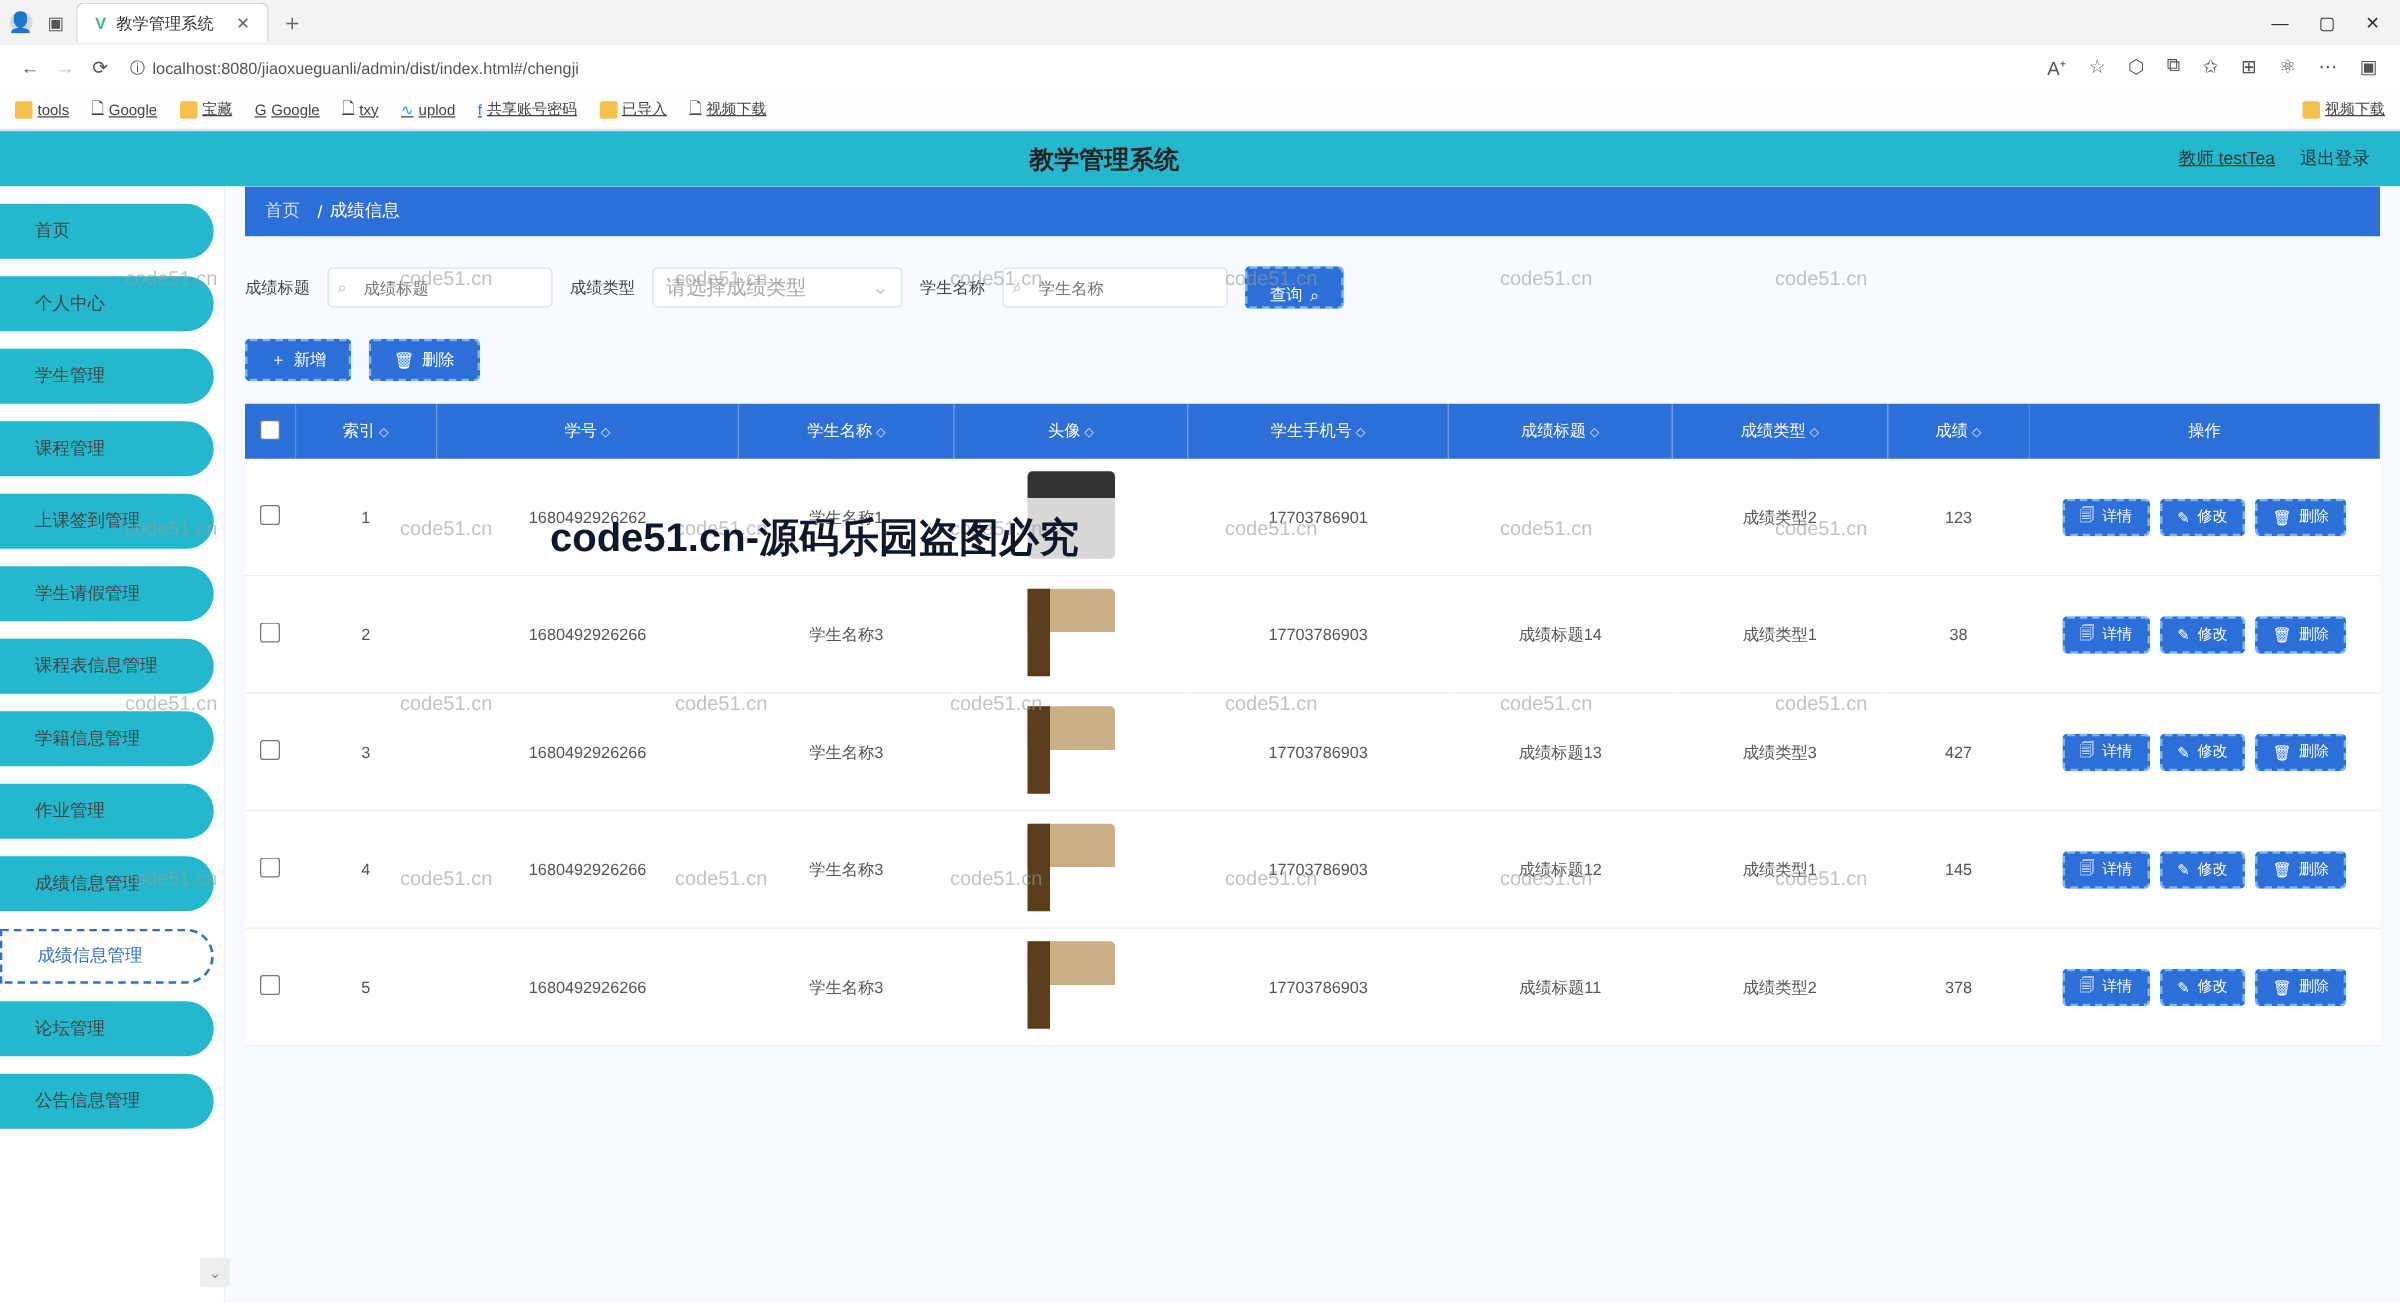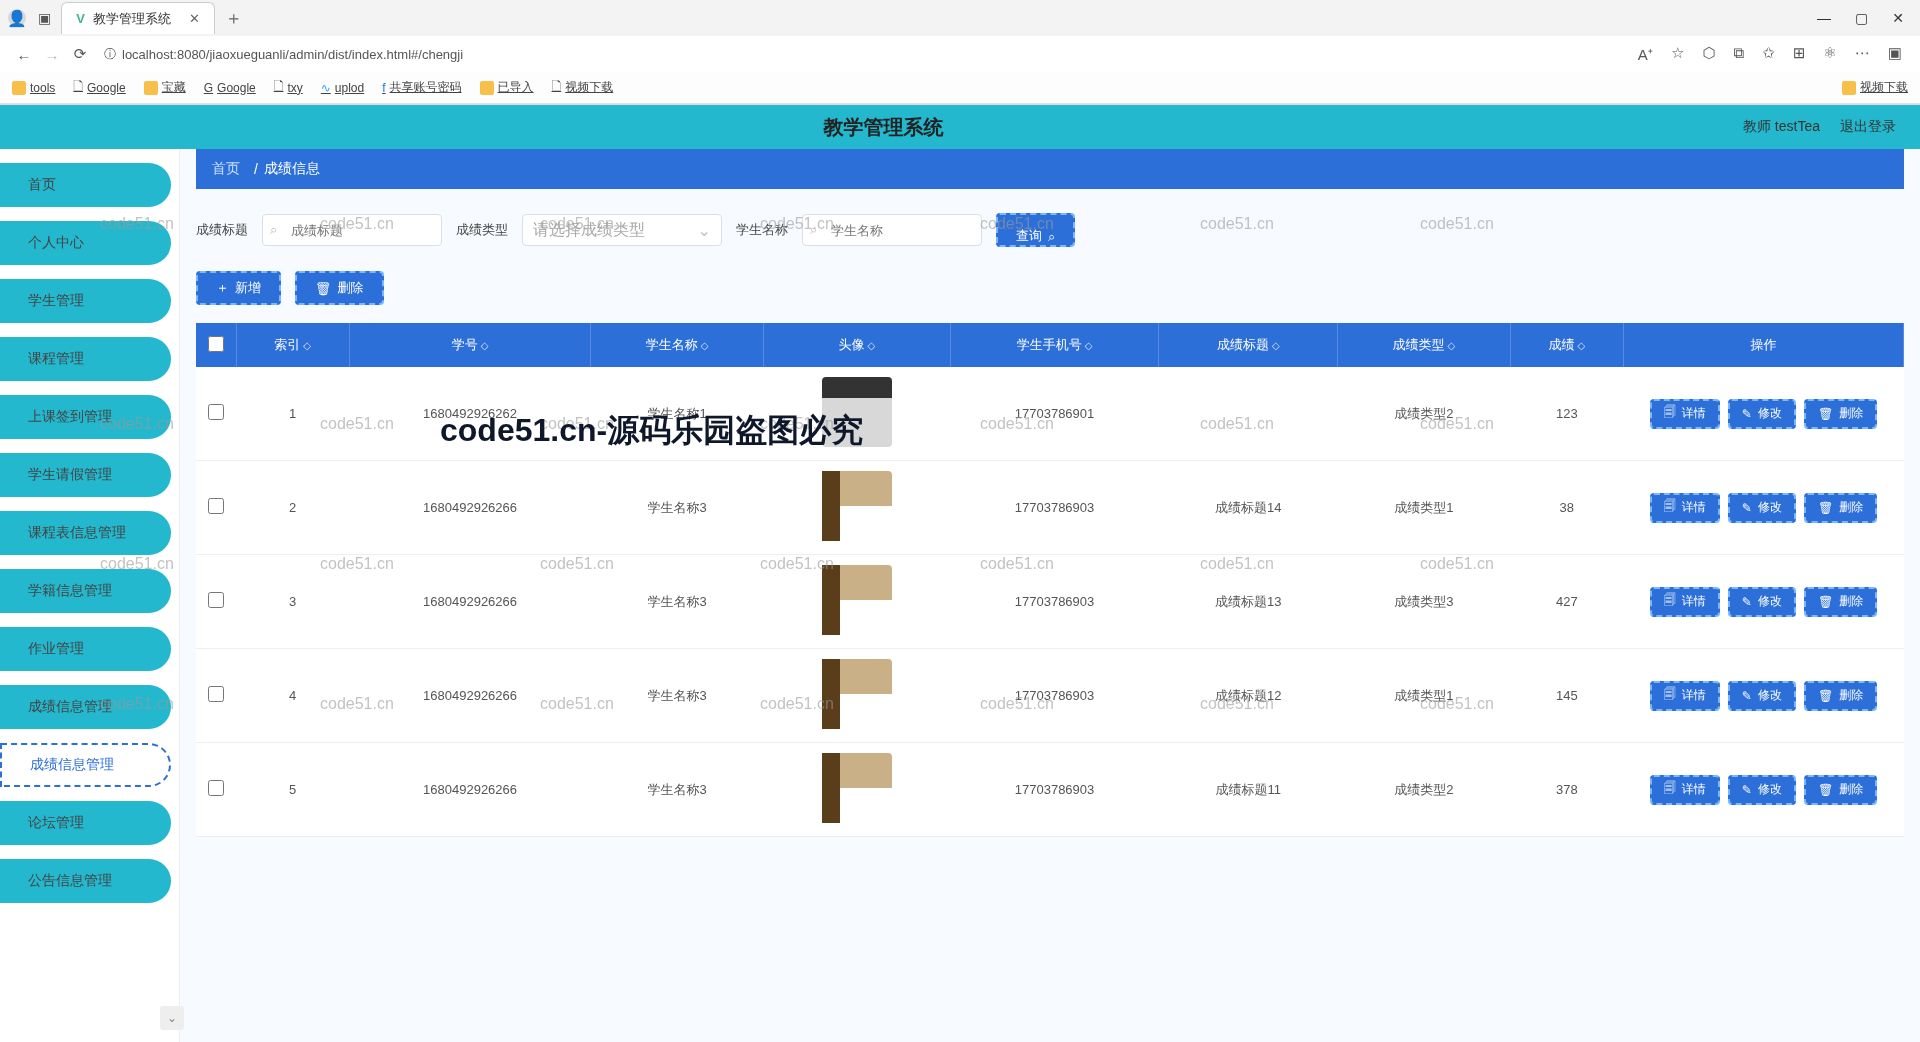--- a/index.html
+++ b/index.html
@@ -24,21 +24,21 @@
 
 .bookmarks { display:flex; align-items:center; height:32px; padding:0 12px; font-size:12px; color:#444; gap:18px; background:#fdfdfd; border-bottom:1px solid #e0e0e0;}
 .bookmarks .bm { display:flex; align-items:center; gap:4px;text-decoration:underline; }
 .bookmarks .bm .ico { width:14px; height:14px; background:#f7c04a; border-radius:2px; display:inline-block; }
 .bookmarks .spacer { flex:1; }
 
 
 .app { height: calc(1042px - 104px); display:flex; flex-direction:column; background:#fff; }
 .app-header { height:44px; background:#23b8ce; display:flex; align-items:center; padding:0 24px; color:#222; }
 .app-title-wrap { flex:1; text-align:center; font-size:20px; font-weight:bold; }
-.app-header .user-info { font-size:14px; color:#333; margin-right:20px; }
+.app-header .user-info { font-size:14px; color:#333; margin-right:20px;text-decoration:underline; }
 .app-header .logout { font-size:14px; color:#333; }
 
 .app-body { flex:1; display:flex; overflow:hidden; }
 
 
 .sidebar { width:180px; background:#fff; border-right:1px solid #eee; padding:14px 8px 0 0; overflow-y:auto; }
 .side-item { height:44px; display:flex; align-items:center; padding-left:28px; font-size:14px; color:#444; background:#23b8ce; border-radius:0 30px 30px 0; margin-bottom:14px; cursor:pointer; }
 .side-item.active { background:#fff; border:2px dashed #2d6fd8; color:#2d6fd8; border-radius:0 30px 30px 0; }
 
 

